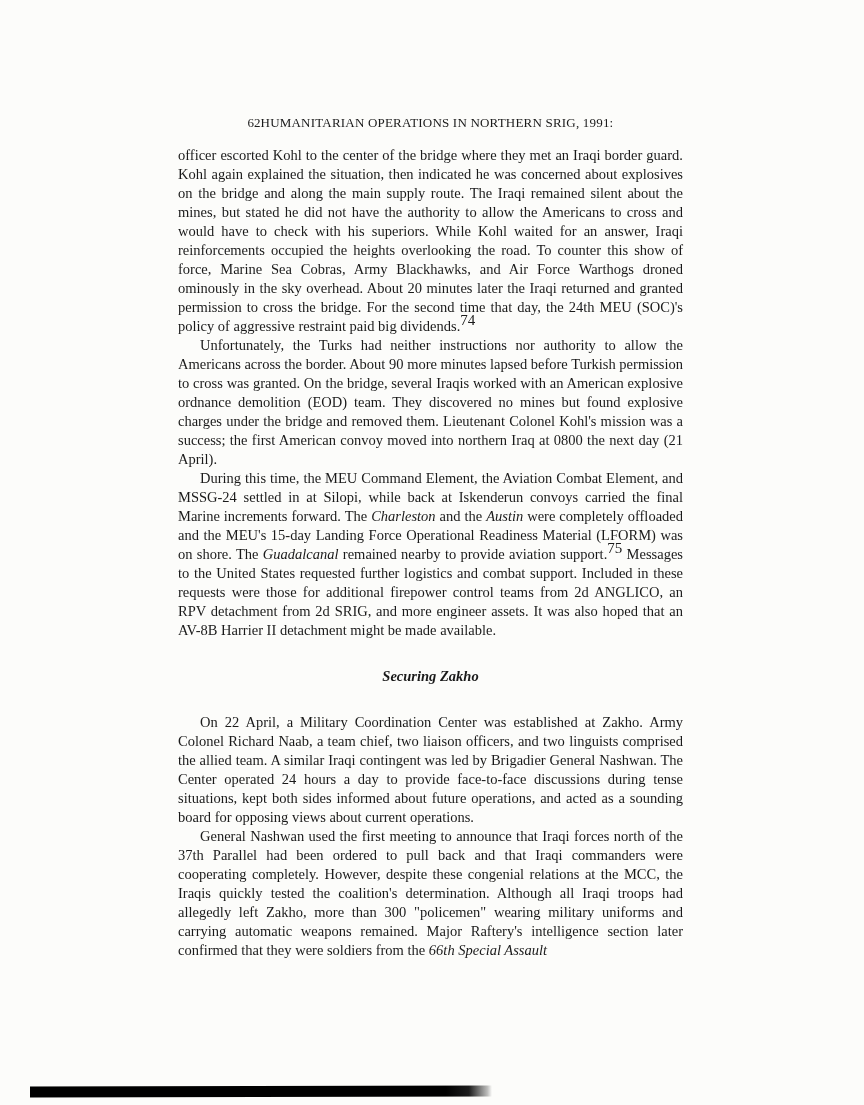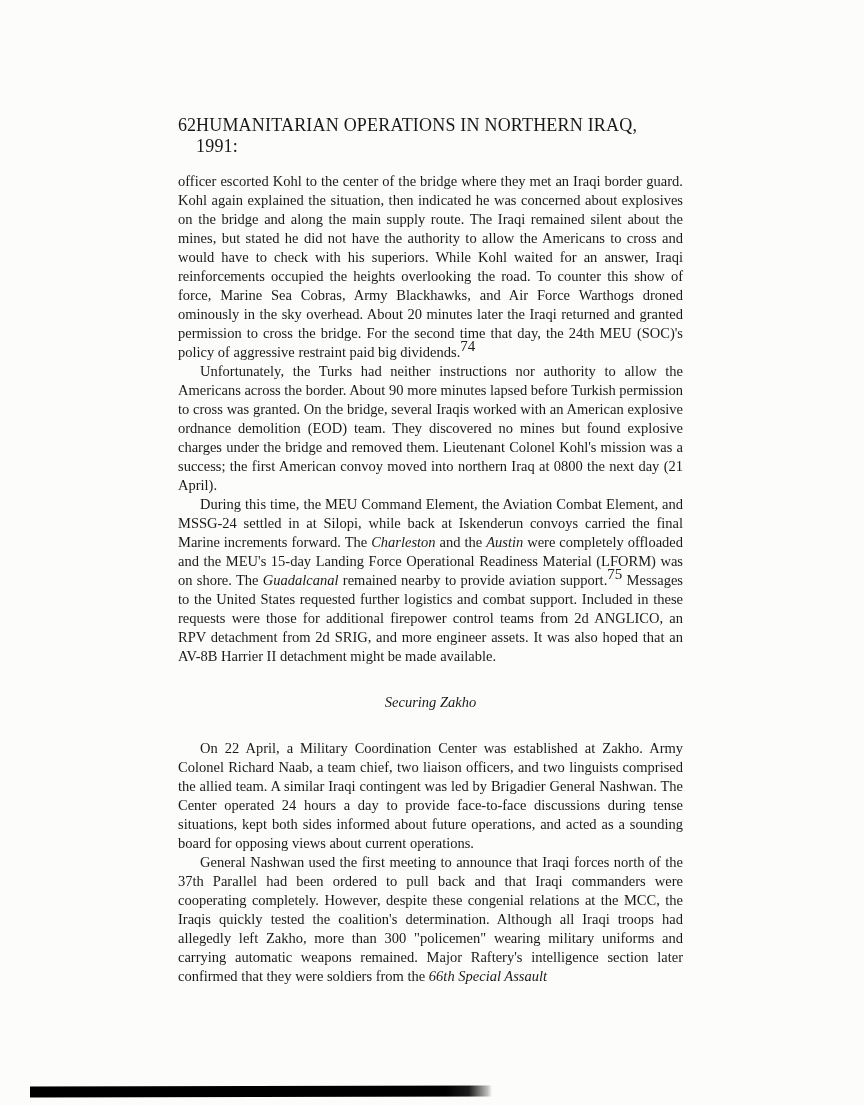--- a/index.html
+++ b/index.html
@@ -20,21 +20,21 @@
   .content {
     position: absolute;
     left: 178px;
     top: 115px;
     width: 505px;
   }
   .page-header {
     display: flex;
     justify-content: center;
     align-items: baseline;
-    font-size: 18px;
+    font-size: 13px;
     margin-bottom: 15px;
   }
   .running-header {
     letter-spacing: 0.2px;
   }
   .body-text {
     font-size: 14.5px;
     line-height: 19px;
     text-align: justify;
   }
@@ -44,21 +44,21 @@
   .indent {
     text-indent: 22px;
   }
   sup.fn {
     font-size: 15px;
     line-height: 0;
     vertical-align: super;
   }
   .section-heading {
     font-size: 14.5px;
-    font-weight: normal;
+    font-weight: bold;
     font-style: italic;
     text-align: center;
     margin: 27px 0 27px 0;
     text-indent: 0;
   }
   .scan-bar {
     position: absolute;
     left: 30px;
     bottom: 8px;
     width: 462px;
@@ -68,21 +68,21 @@
   }
 </style>
 </head>
 <body>
 
 <div class="page">
   <div class="content">
 
     <header class="page-header">
       <span class="page-number">62</span>
-      <span class="running-header">HUMANITARIAN OPERATIONS IN NORTHERN IRAQ, 1991:</span>
+      <span class="running-header">HUMANITARIAN OPERATIONS IN NORTHERN SRIG, 1991:</span>
     </header>
 
     <main class="body-text">
 
       <p class="para"><span>officer escorted Kohl to the center of the bridge where they met an Iraqi border guard. Kohl again explained the situation, then indicated he was concerned about explosives on the bridge and along the main supply route. The Iraqi remained silent about the mines, but stated he did not have the authority to allow the Americans to cross and would have to check with his superiors. While Kohl waited for an answer, Iraqi reinforcements occupied the heights overlooking the road. To counter this show of force, Marine Sea Cobras, Army Blackhawks, and Air Force Warthogs droned ominously in the sky overhead. About 20 minutes later the Iraqi returned and granted permission to cross the bridge. For the second time that day, the 24th MEU (SOC)'s policy of aggressive restraint paid big dividends.</span><sup class="fn">74</sup></p>
 
       <p class="para indent"><span>Unfortunately, the Turks had neither instructions nor authority to allow the Americans across the border. About 90 more minutes lapsed before Turkish permission to cross was granted. On the bridge, several Iraqis worked with an American explosive ordnance demolition (EOD) team. They discovered no mines but found explosive charges under the bridge and removed them. Lieutenant Colonel Kohl's mission was a success; the first American convoy moved into northern Iraq at 0800 the next day (21 April).</span></p>
 
       <p class="para indent"><span>During this time, the MEU Command Element, the Aviation Combat Element, and MSSG-24 settled in at Silopi, while back at Iskenderun convoys carried the final Marine increments forward. The </span><i>Charleston</i><span> and the </span><i>Austin</i><span> were completely offloaded and the MEU's 15-day Landing Force Operational Readiness Material (LFORM) was on shore. The </span><i>Guadalcanal</i><span> remained nearby to provide aviation support.</span><sup class="fn">75</sup><span> Messages to the United States requested further logistics and combat support. Included in these requests were those for additional firepower control teams from 2d ANGLICO, an RPV detachment from 2d SRIG, and more engineer assets. It was also hoped that an AV-8B Harrier II detachment might be made available.</span></p>
 

